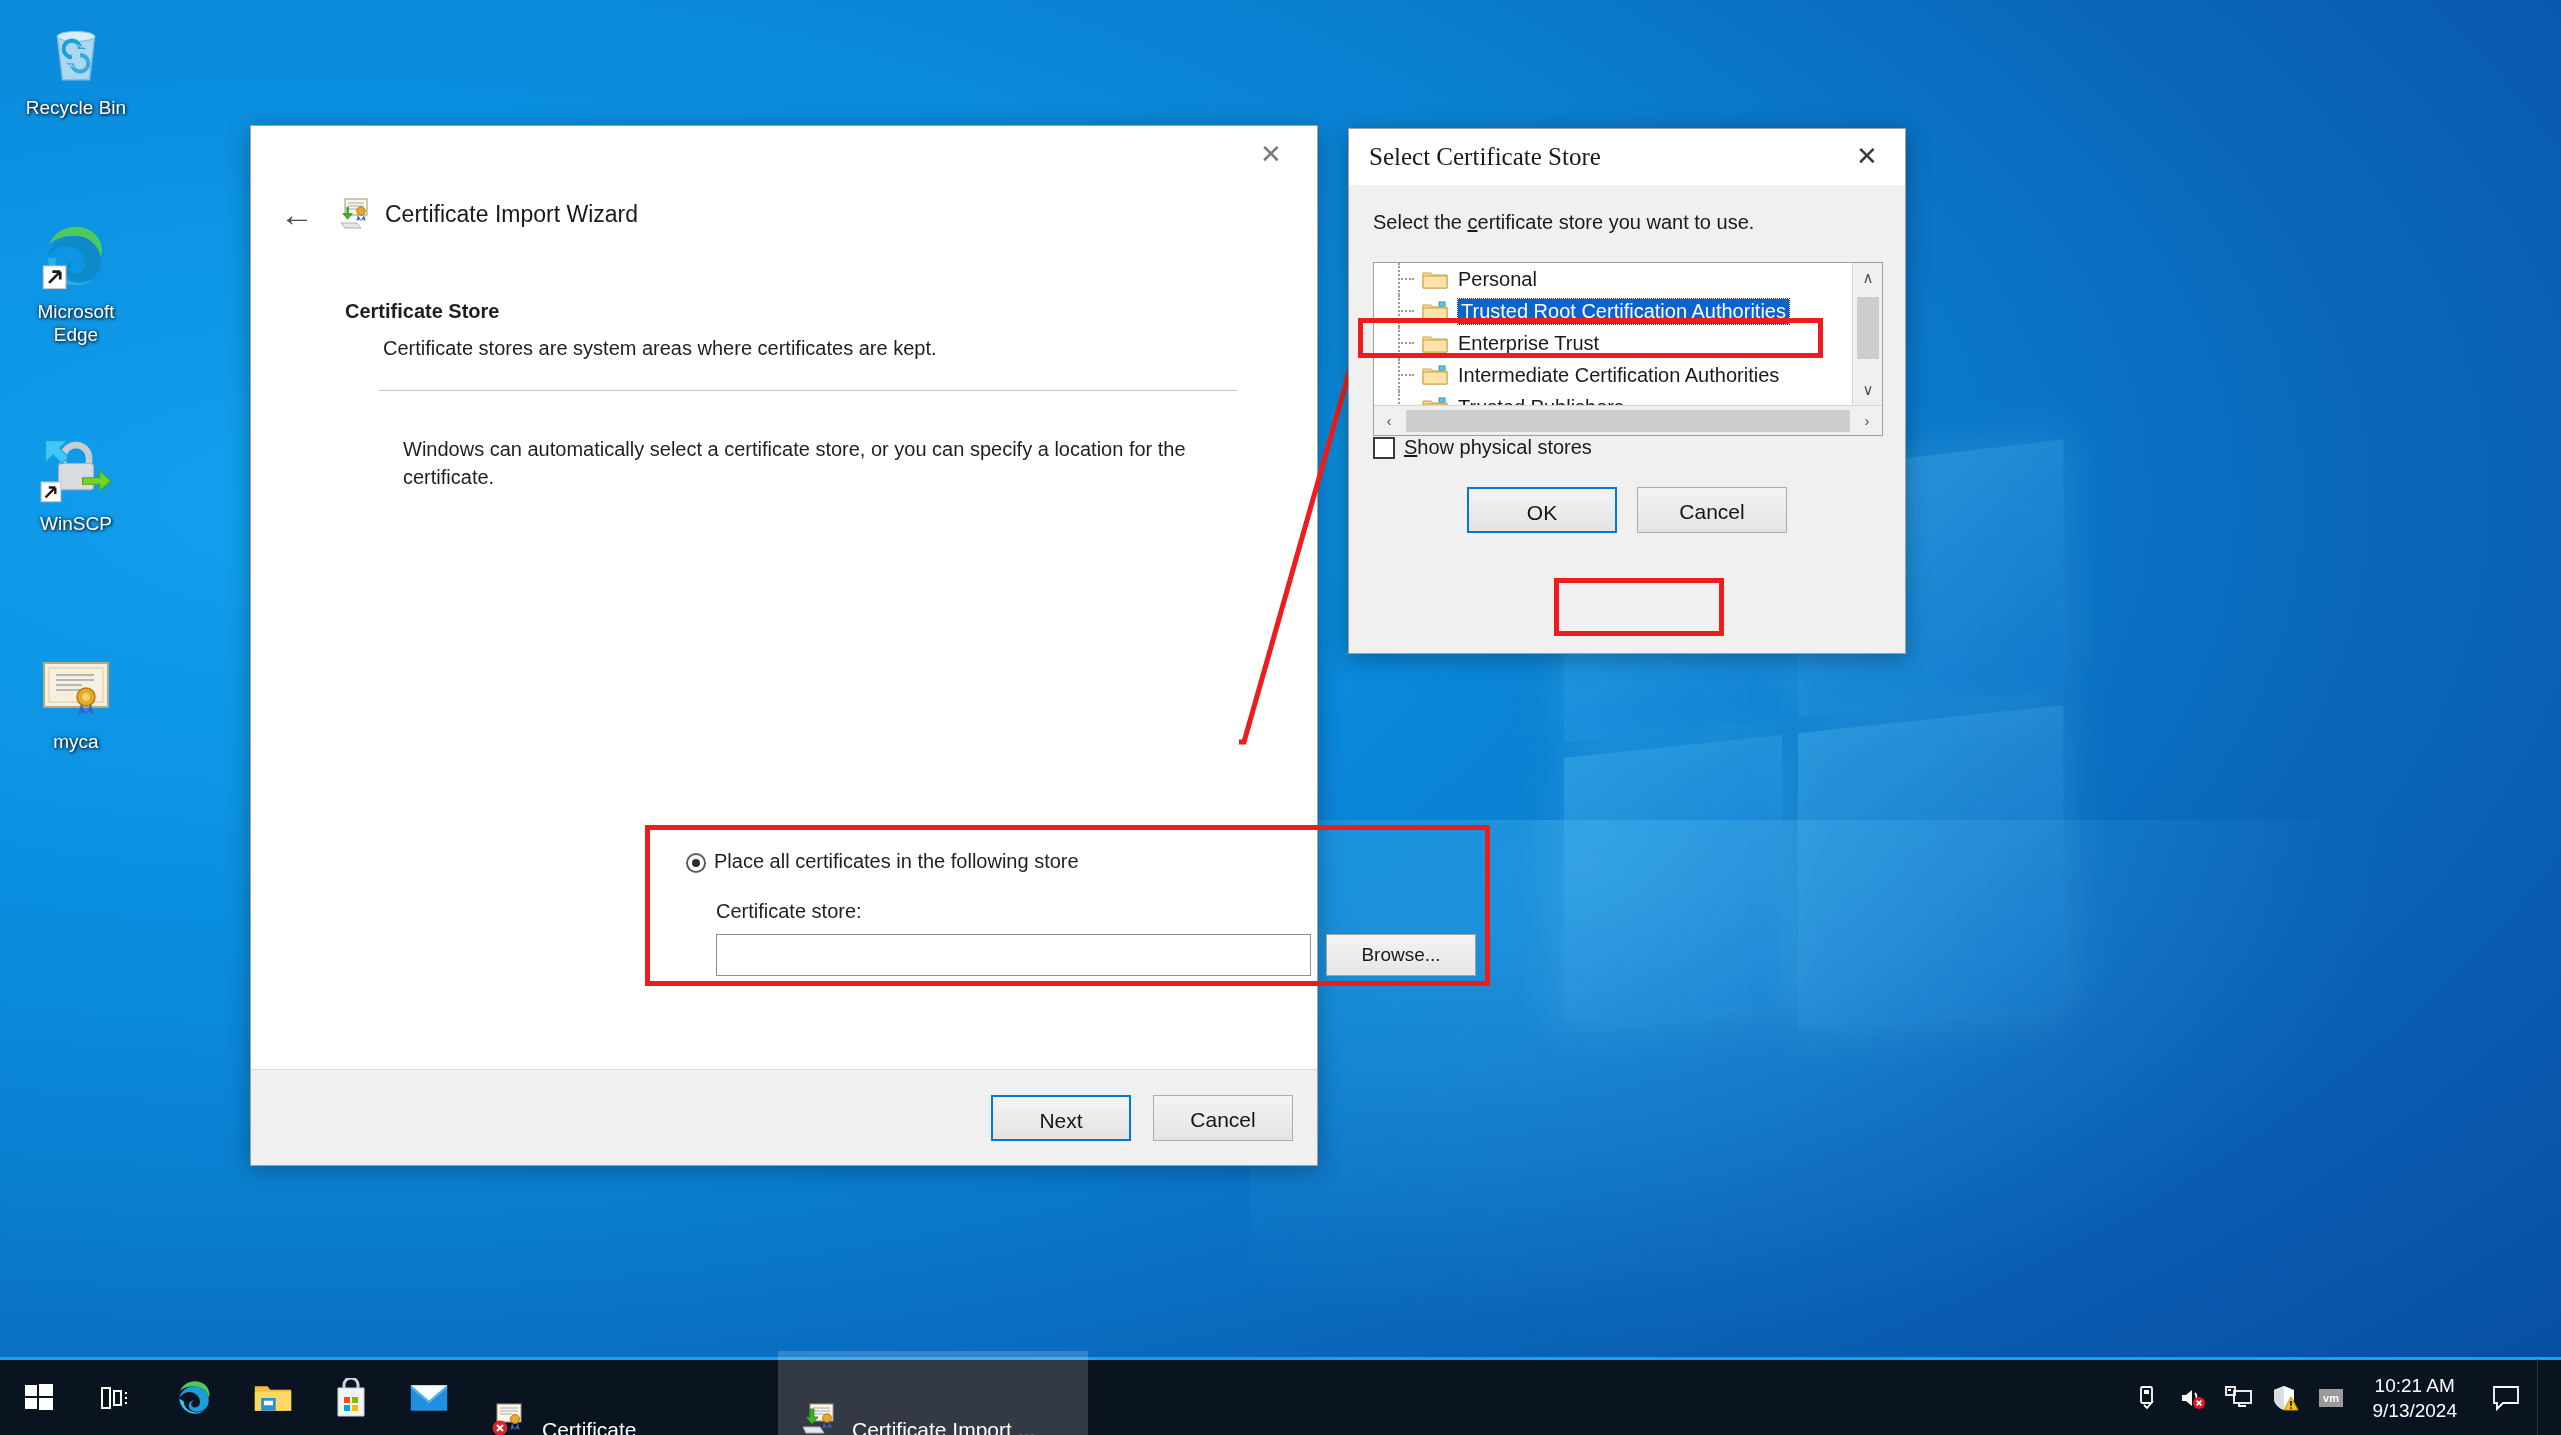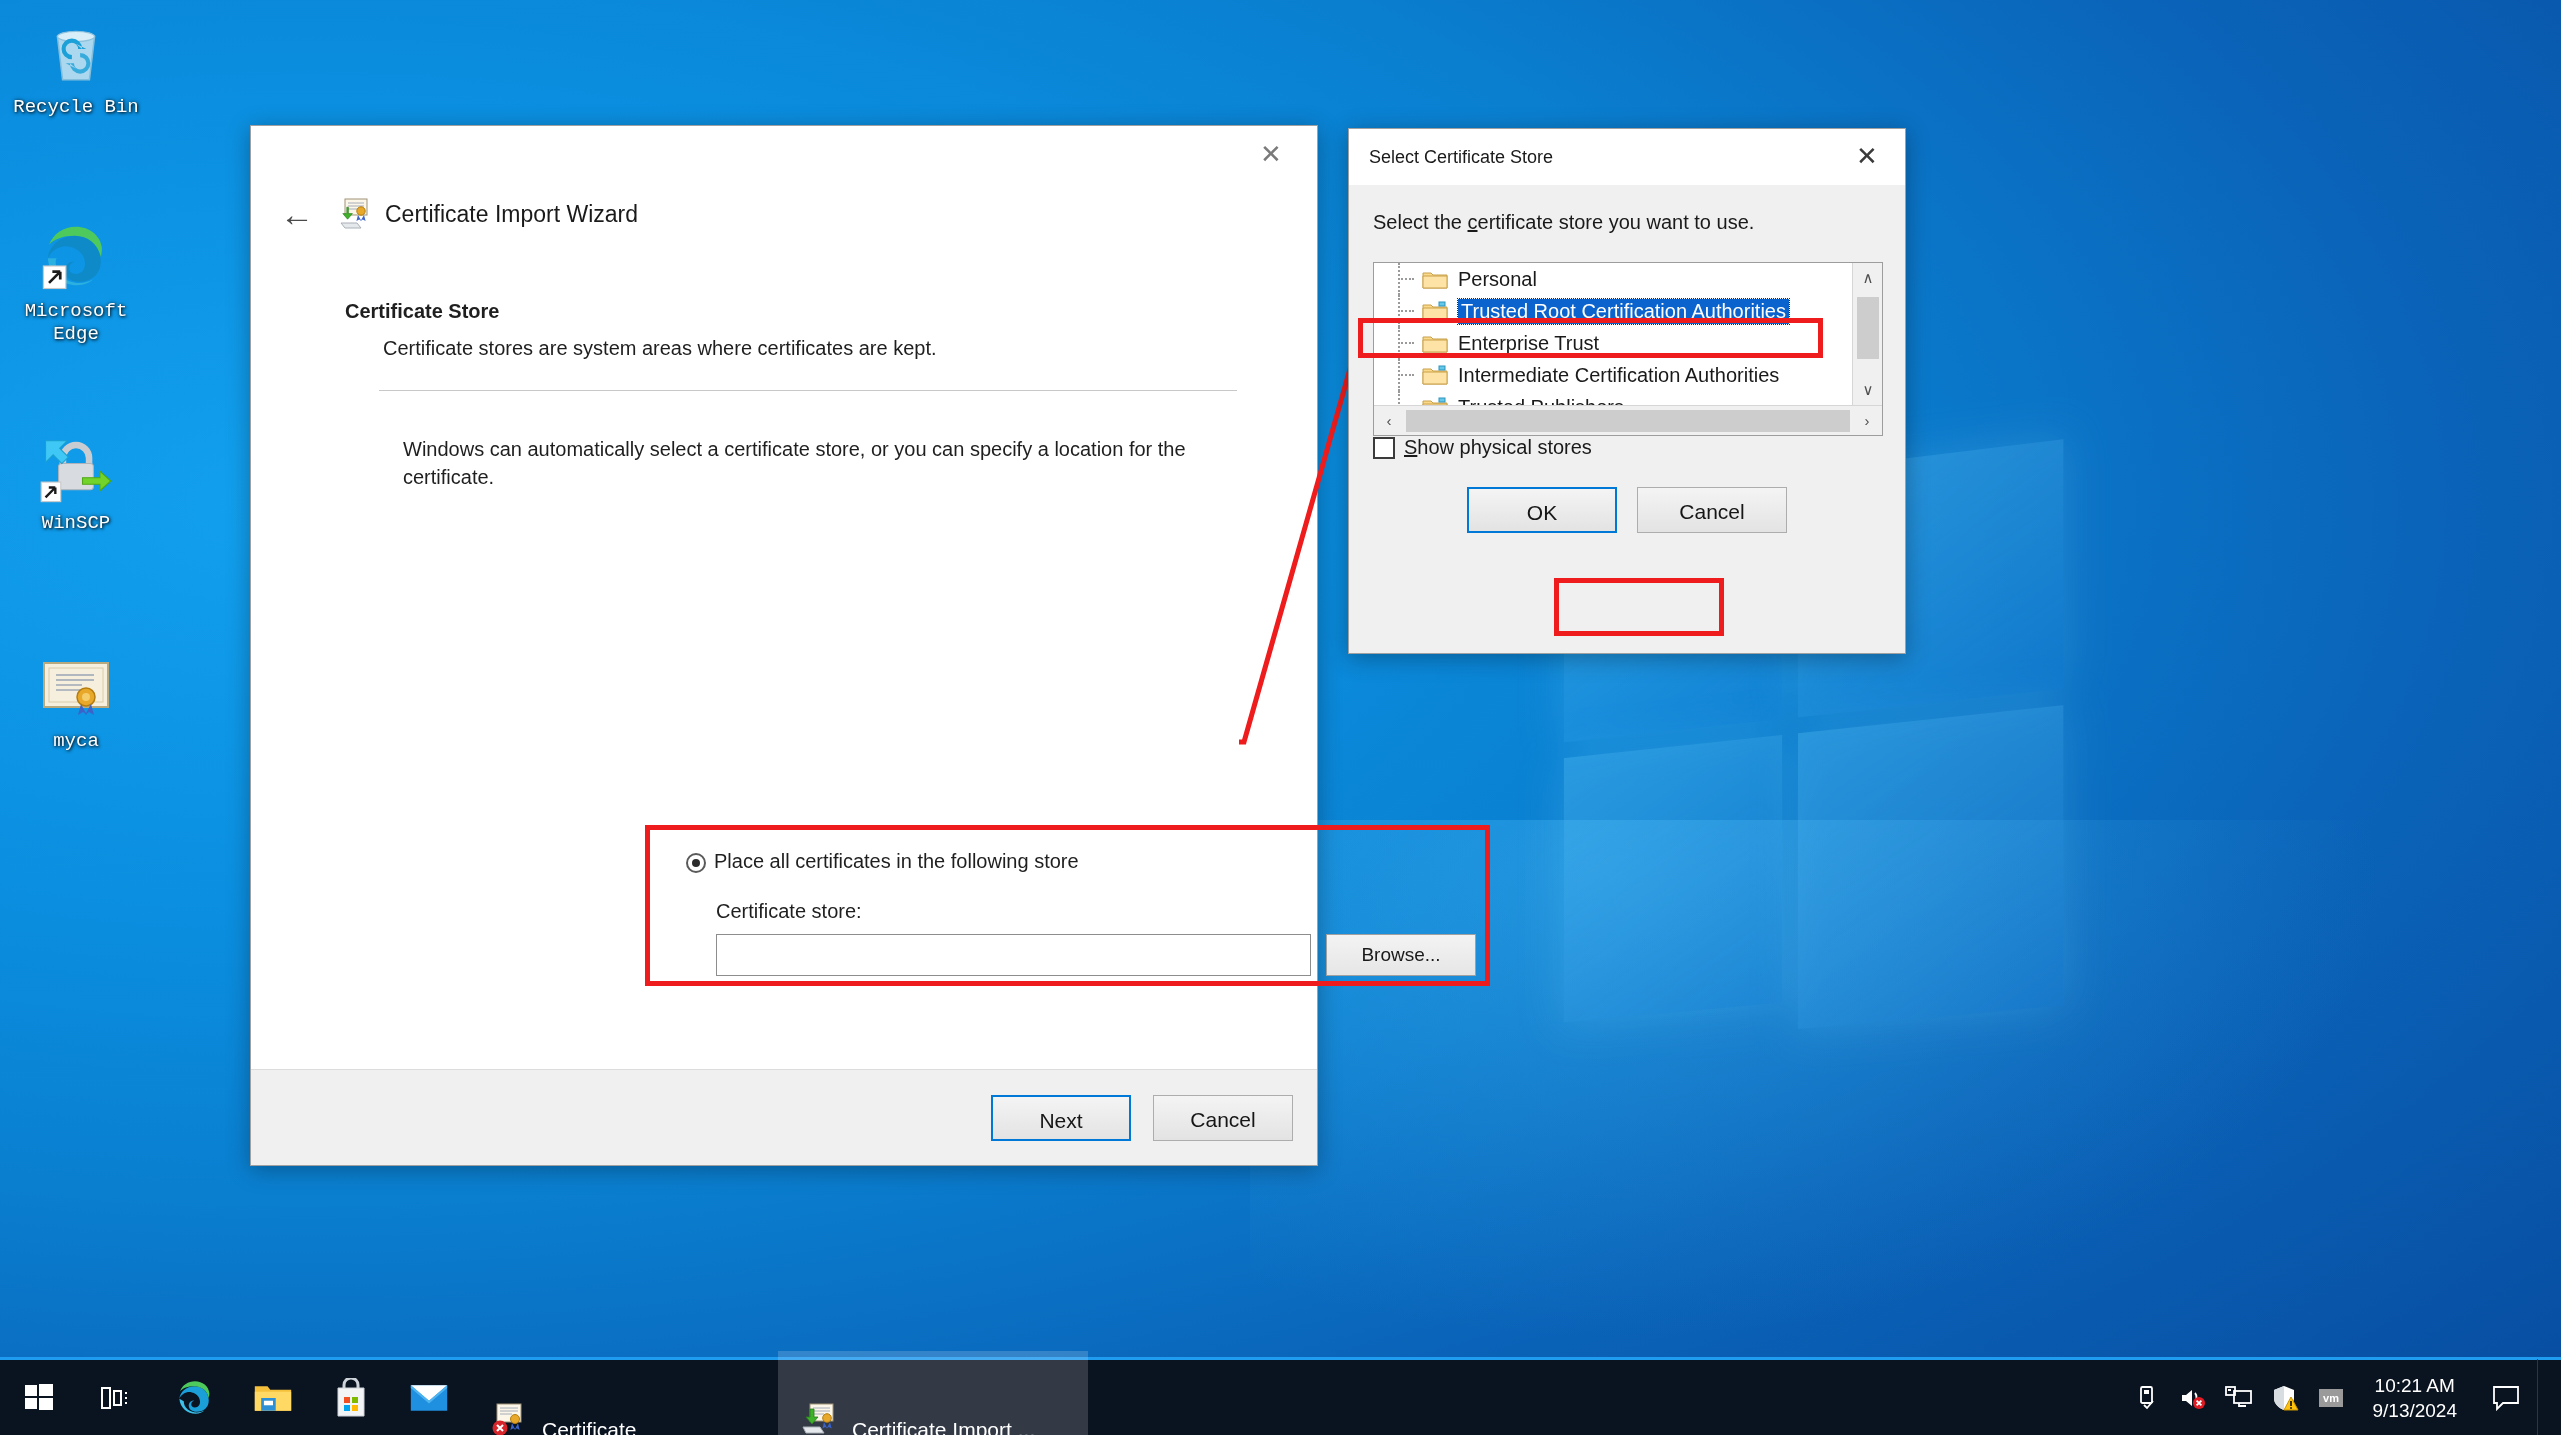--- a/index.html
+++ b/index.html
@@ -39,21 +39,21 @@
   }
 
   
   .dicon {
     position: absolute; width: 128px; text-align: center;
     color: #fff; font-size: 19px; line-height: 23px;
     text-shadow: 1px 1px 3px rgba(0,0,0,0.85), 0 0 4px rgba(0,0,0,0.6);
     cursor: default;
   }
   .dicon .glyph { height: 78px; display:flex; align-items:center; justify-content:center; margin-bottom: 4px; }
-  .dicon .lbl { display:block;font-family:Liberation Mono, monospace; }
+  .dicon .lbl { display:block; }
 
   
   .win {
     position: absolute;
     background: #fff;
     border: 1px solid #a0a0a0;
     box-shadow: 0 4px 22px rgba(0,0,0,0.30);
   }
 
   
@@ -120,21 +120,21 @@
     font-size: 21px; color:#161616; font-family: "Liberation Sans", sans-serif; cursor: pointer;
   }
   .btn.default { border: 2px solid #0078d7; background: linear-gradient(#f4f4f4,#e3e3e3); }
 
   
   #dlg { left: 1348px; top: 128px; width: 558px; height: 526px; background:#f0f0f0; }
   #dlg-titlebar {
     height: 56px; background:#fff; display:flex; align-items:center;
     padding-left: 20px; position: relative;
   }
-  #dlg-title { font-size: 18px; color:#1a1a1a; }
+  #dlg-title { font-size: 25px; color:#1a1a1a;font-family:Liberation Serif, serif; }
   #dlg-close {
     position:absolute; right: 4px; top: 2px; width: 68px; height: 50px;
     display:flex; align-items:center; justify-content:center;
     font-size: 26px; font-weight: 300; color:#3a3a3a; cursor:pointer;
   }
   #dlg-body { padding: 26px 24px 0 24px; }
   #dlg-prompt { font-size: 20px; color:#1a1a1a; }
   #dlg-prompt u { text-decoration: underline; }
 
   #store-list-wrap {

